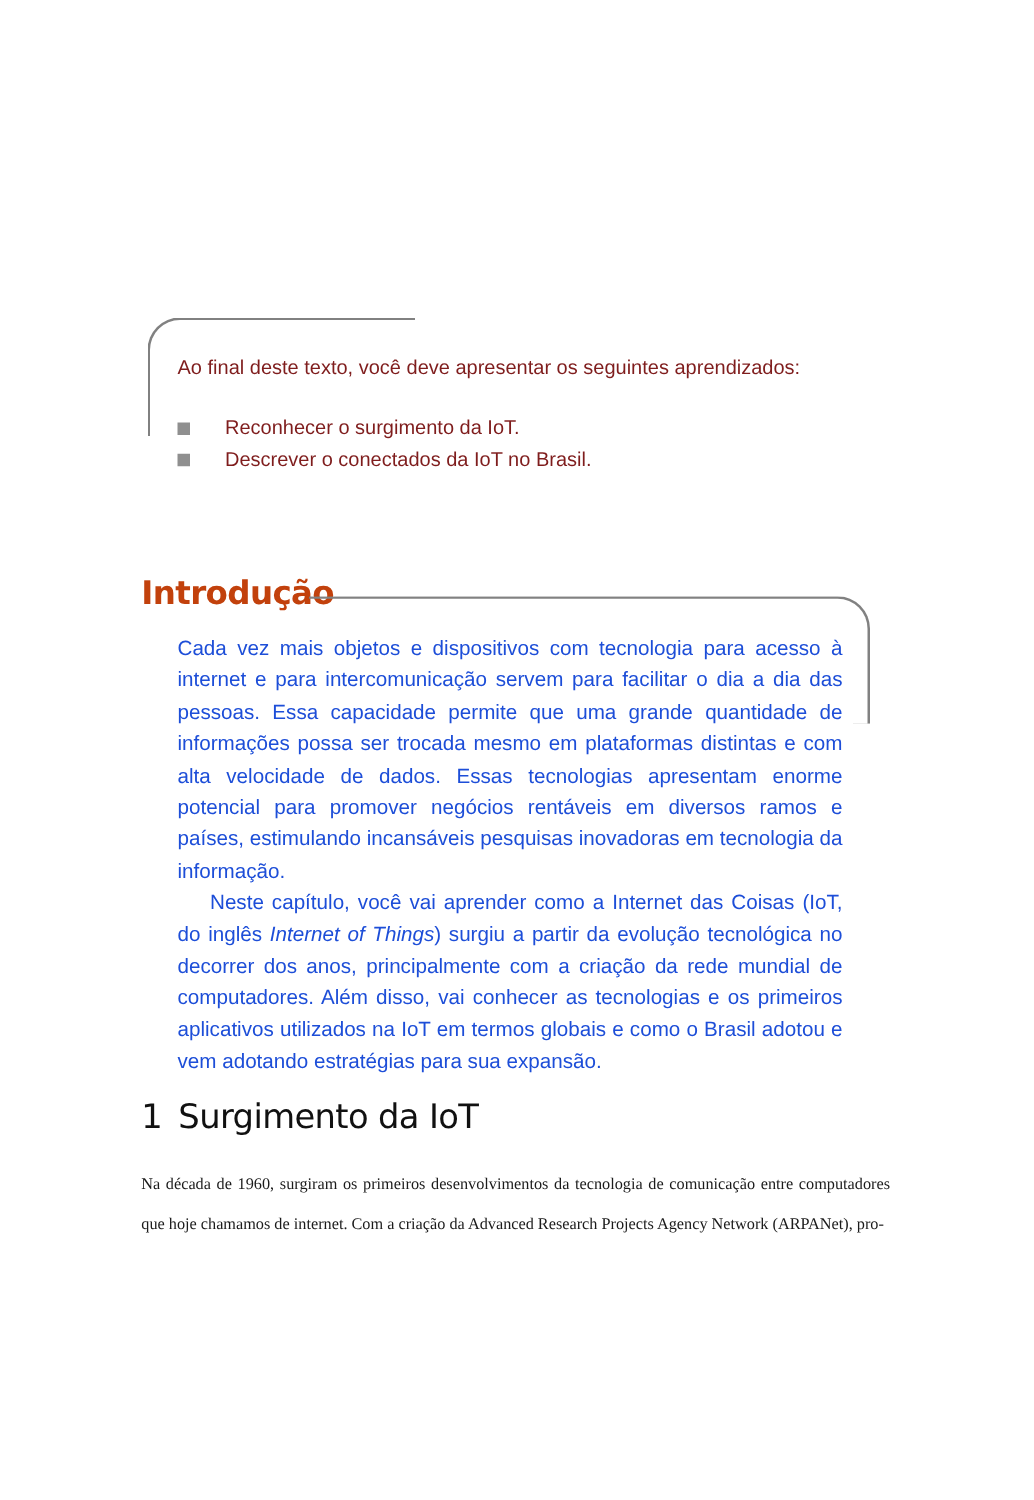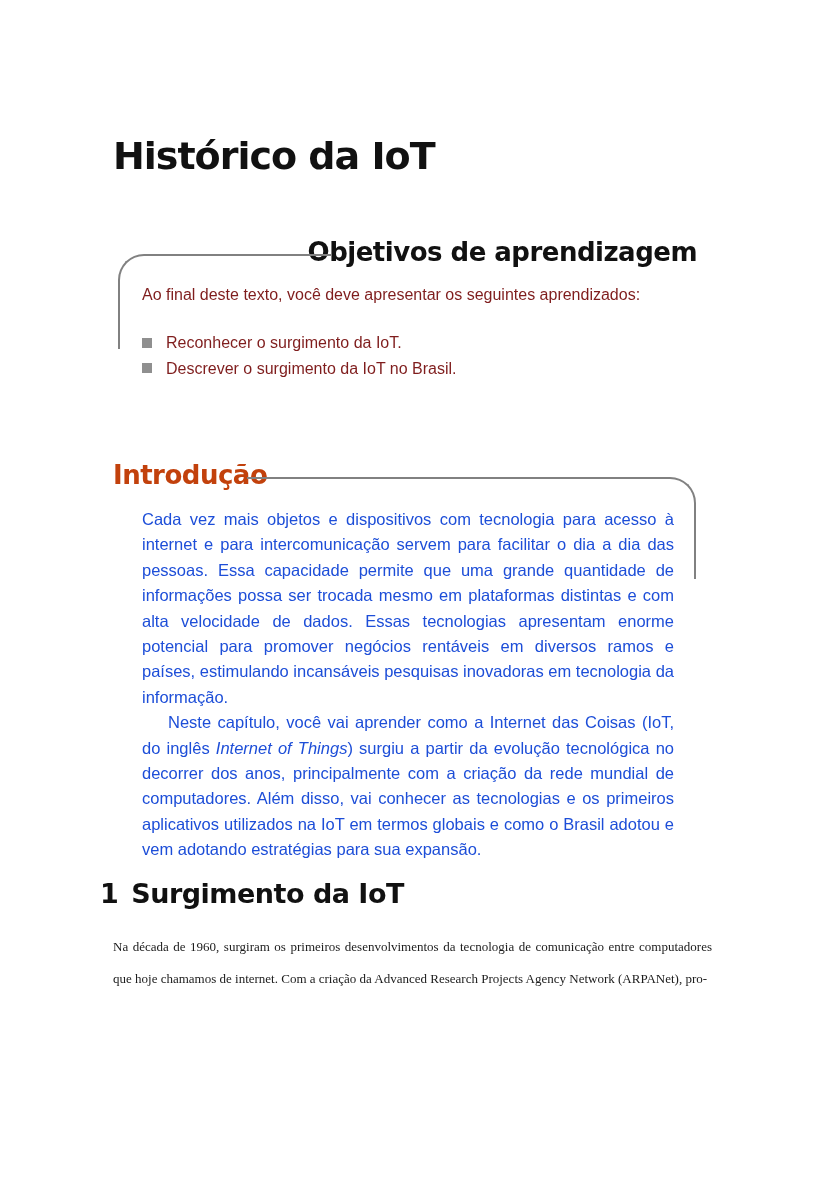--- a/index.html
+++ b/index.html
@@ -65,20 +65,21 @@
   }
   .obj-list {
     list-style: none;
     margin: 23px 0 0 0;
     padding: 0;
   }
   .obj-list li {
     display: flex;
     align-items: center;
     line-height: 25.5px;
+    gap: 14px;
   }
   .square-bullet {
     flex: 0 0 auto;
     width: 10px;
     height: 10px;
     background: #8f8f8f;
     margin-right: 14px;
   }
 
   
@@ -120,25 +121,25 @@
   .intro-body p.indented {
     text-indent: 26px;
   }
   .italic {
     font-style: italic;
   }
 
   
   .sec1-heading {
     position: absolute;
-    left: 100px;
+    left: 113px;
     top: 878px;
     margin: 0;
     font-family: "DejaVu Sans", "Liberation Sans", sans-serif;
-    font-weight: bold;
+    font-weight: normal;
     font-size: 27px;
     letter-spacing: -0.5px;
     color: #111111;
     white-space: nowrap;
   }
   .sec1-number {
     margin-right: 13px;
   }
   .sec1-body {
     position: absolute;
@@ -151,34 +152,32 @@
     line-height: 32px;
     color: #1b1b1b;
     text-align: justify;
   }
 </style>
 </head>
 <body>
 
 <div class="page">
 
-  <h1 class="chapter-title">Histórico da IoT</h1>
 
-  <h2 class="obj-heading">Objetivos de aprendizagem</h2>
   <div class="obj-frame"></div>
   <div class="obj-body">
     <div class="obj-intro">Ao final deste texto, você deve apresentar os seguintes aprendizados:</div>
     <ul class="obj-list">
       <li>
         <span class="square-bullet"></span>
         <span>Reconhecer o surgimento da IoT.</span>
       </li>
       <li>
         <span class="square-bullet"></span>
-        <span>Descrever o surgimento da IoT no Brasil.</span>
+        <span>Descrever o conectados da IoT no Brasil.</span>
       </li>
     </ul>
   </div>
 
   <h2 class="intro-heading">Introdução</h2>
   <div class="intro-frame"></div>
   <div class="intro-body">
     <p>Cada vez mais objetos e dispositivos com tecnologia para acesso à internet e para intercomunicação servem para facilitar o dia a dia das pessoas. Essa capacidade permite que uma grande quantidade de informações possa ser trocada mesmo em plataformas distintas e com alta velocidade de dados. Essas tecnologias apresentam enorme potencial para promover negócios rentáveis em diversos ramos e países, estimulando incansáveis pesquisas inovadoras em tecnologia da informação.</p>
     <p class="indented"><span>Neste capítulo, você vai aprender como a Internet das Coisas (IoT, do inglês </span><span class="italic">Internet of Things</span><span>) surgiu a partir da evolução tecnológica no decorrer dos anos, principalmente com a criação da rede mundial de computadores. Além disso, vai conhecer as tecnologias e os primeiros aplicativos utilizados na IoT em termos globais e como o Brasil adotou e vem adotando estratégias para sua expansão.</span></p>
   </div>

